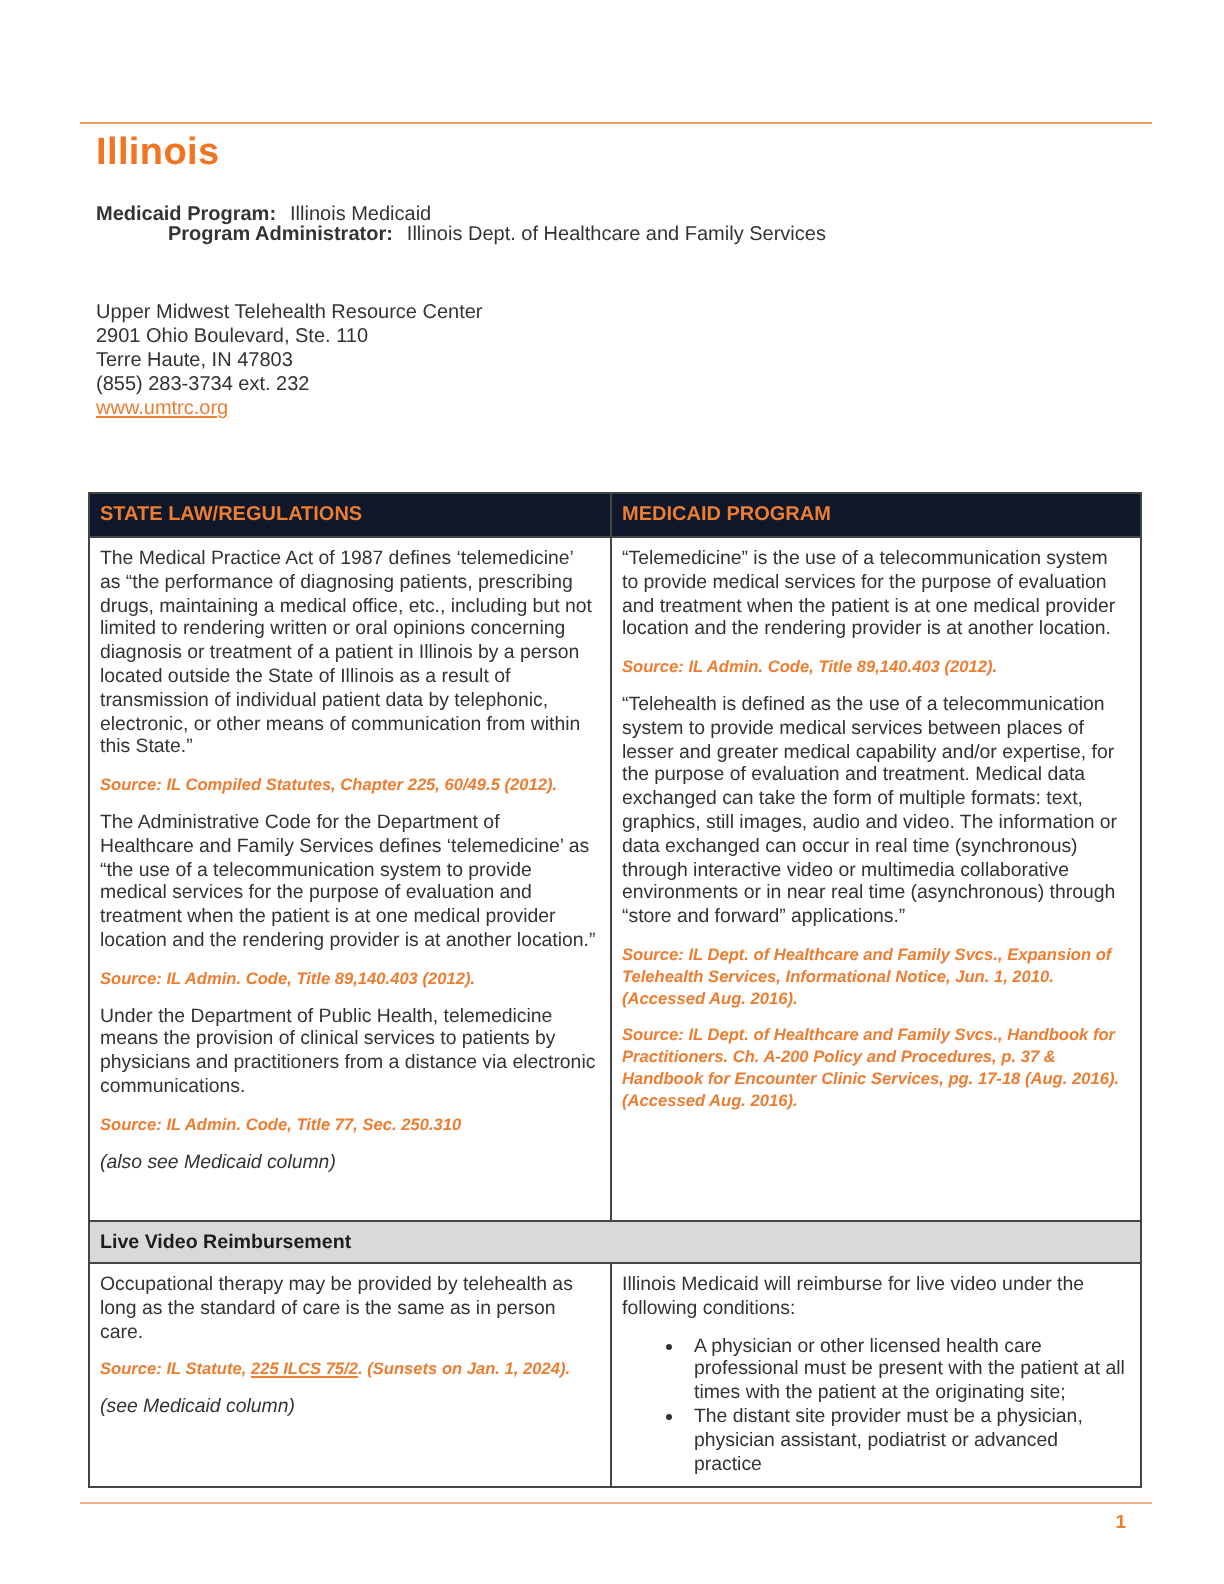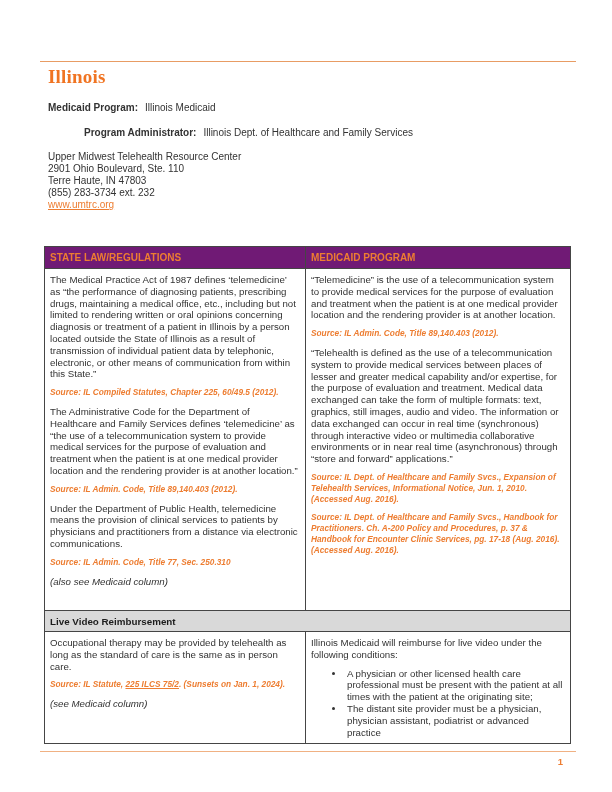--- a/index.html
+++ b/index.html
@@ -11,40 +11,40 @@
   
   .brand{
     position:absolute; top:45px; right:34px;
     font-size:11px; color:#ED7D31;
   }
   .rule{position:absolute; left:40px; width:536px; height:0; border-top:1.5px solid #E89C64;}
   .rule-top{top:61px;}
   .rule-footer{top:751px; border-top-color:#F0B183;}
   .page-title{
     position:absolute; top:66px; left:48px; margin:0;
-    font-size:19px; font-weight:bold; color:#F07422; letter-spacing:.2px;font-family:Liberation Serif, serif;
+    font-size:19px; font-weight:bold; color:#F07422; letter-spacing:.2px;
   }
   
   .meta{position:absolute; left:48px; font-size:10px; color:#333;}
   .meta-1{top:102px;}
-  .meta-2{top:127px;padding-left:36px;}
+  .meta-2{top:112px;padding-left:36px;}
   .label{font-weight:bold; margin-right:7px;}
   .rtrc{position:absolute; top:151px; left:48px; font-size:10px; line-height:12px; color:#333;}
   .rtrc .label{display:block;}
   .link{color:#ED7D31; text-decoration:underline; cursor:pointer;}
   
   .policy-table{
     position:absolute; top:246px; left:44px; width:526px;
     border-collapse:collapse; table-layout:fixed;
   }
   .policy-table col.c1{width:261px;}
   .policy-table col.c2{width:265px;}
   .policy-table th, .policy-table td{border:1px solid #454545;}
   .policy-table th{
-    background:#701a75; color:#ED7D31; font-size:10px; font-weight:bold;
+    background:#0f172a; color:#ED7D31; font-size:10px; font-weight:bold;
     text-align:left; padding:4px 5px; height:13px;
   }
   .section-row td{
     background:#D9D9D9; color:#1d1d1d; font-size:9.8px; font-weight:bold;
     padding:4px 5px; height:12px;
   }
   .body-row td{
     vertical-align:top; padding:5px 6px 5px 5px;
     font-size:9.7px; line-height:11.8px; color:#333;
   }

